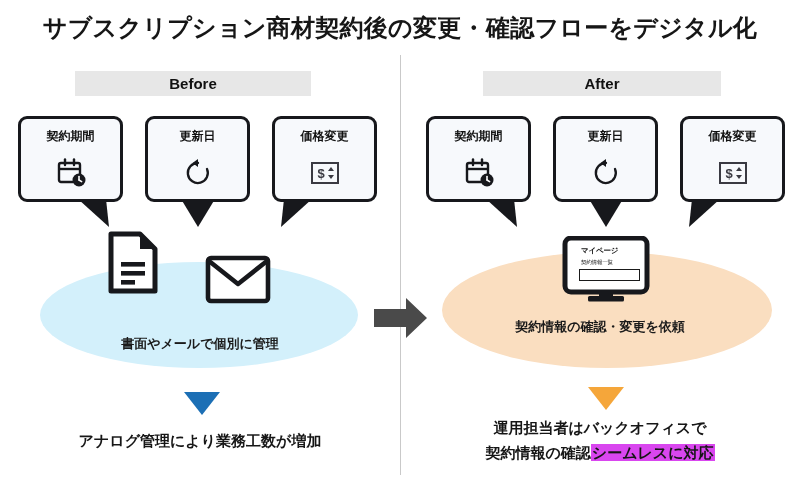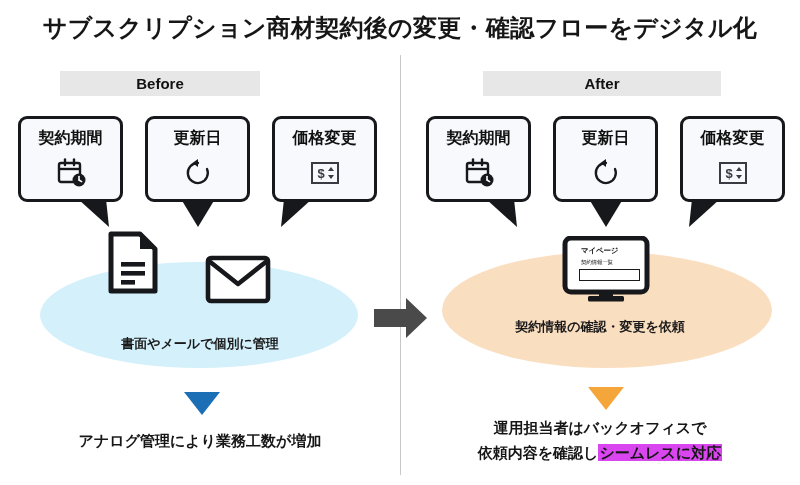--- a/index.html
+++ b/index.html
@@ -32,36 +32,36 @@
   }
 
   
   .col-header {
     position: absolute;
     height: 25px;
     background: #e7e7e7;
     display: flex; align-items: center; justify-content: center;
     font-size: 15px; font-weight: bold; color: #111;
   }
-  #header-before { left: 60px; top: 71px; width: 200px; }
+  #header-before { left: 75px; top: 71px; width: 236px; }
   #header-after  { left: 483px; top: 71px; width: 238px; }
 
   
   .bubble-group { position: absolute; top: 116px; }
   .bubble {
     position: absolute;
     width: 105px; height: 86px;
     background: #f7f9fc;
     border: 3.5px solid #17181c;
     border-radius: 9px;
   }
   .bubble-label {
     position: absolute; top: 9px; left: 0; width: 100%;
     text-align: center;
-    font-size: 16px; font-weight: bold; color: #111;
+    font-size: 12px; font-weight: bold; color: #111;
   }
   .bubble-icon {
     position: absolute; bottom: 8px; left: 0; width: 100%;
     display: flex; justify-content: center; align-items: center;
     height: 36px;
   }
   
   .tail { position: absolute; width: 34px; height: 30px; overflow: visible; }
   .tail-right  { left: 60px;  top: 83px; }
 
@@ -296,14 +296,14 @@
 <div id="triangle-after">
   <svg width="36" height="23" viewBox="0 0 36 23">
     <path d="M0 0 L36 0 L18 23 Z" fill="#f5a63a"></path>
   </svg>
 </div>
 
 <div class="conclusion" id="conclusion-before">アナログ管理により業務工数が増加</div>
 
 <div class="conclusion" id="conclusion-after">
   <span class="line">運用担当者はバックオフィスで</span>
-  <span class="line"><span>依頼内容を確認し</span><span class="highlight">シームレスに対応</span></span>
+  <span class="line"><span>契約情報の確認</span><span class="highlight">シームレスに対応</span></span>
 </div>
 
 </body></html>

